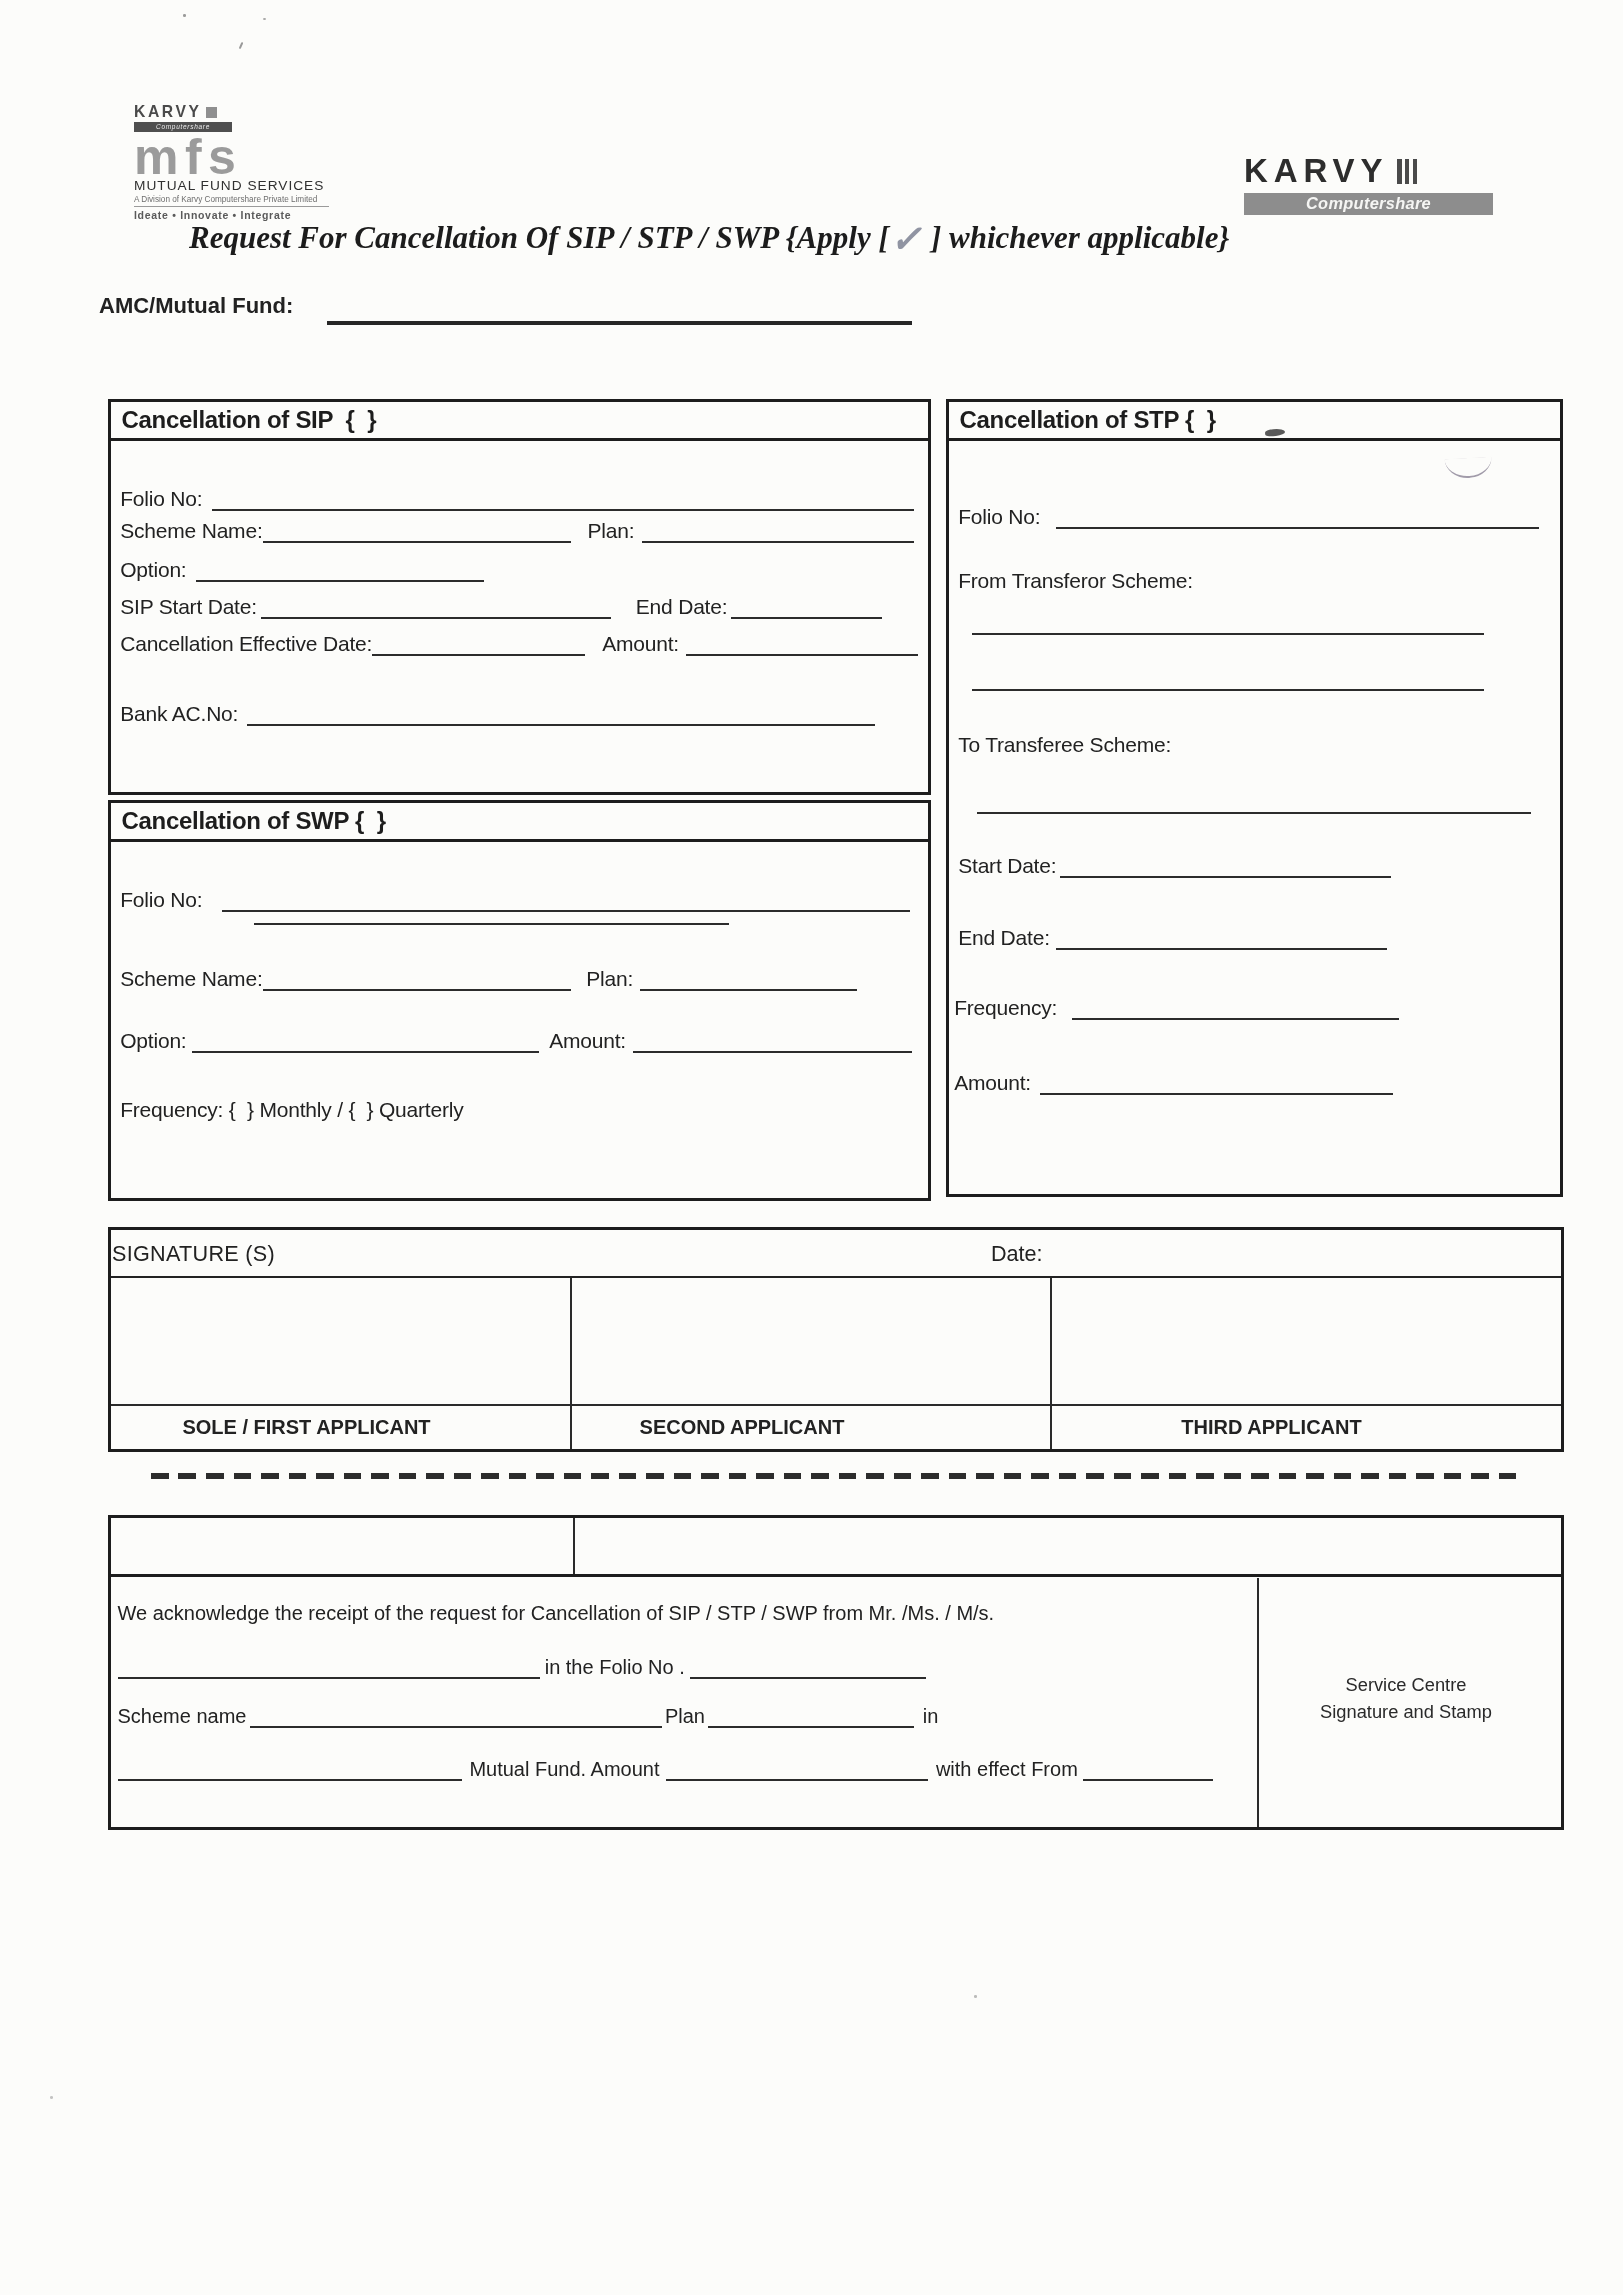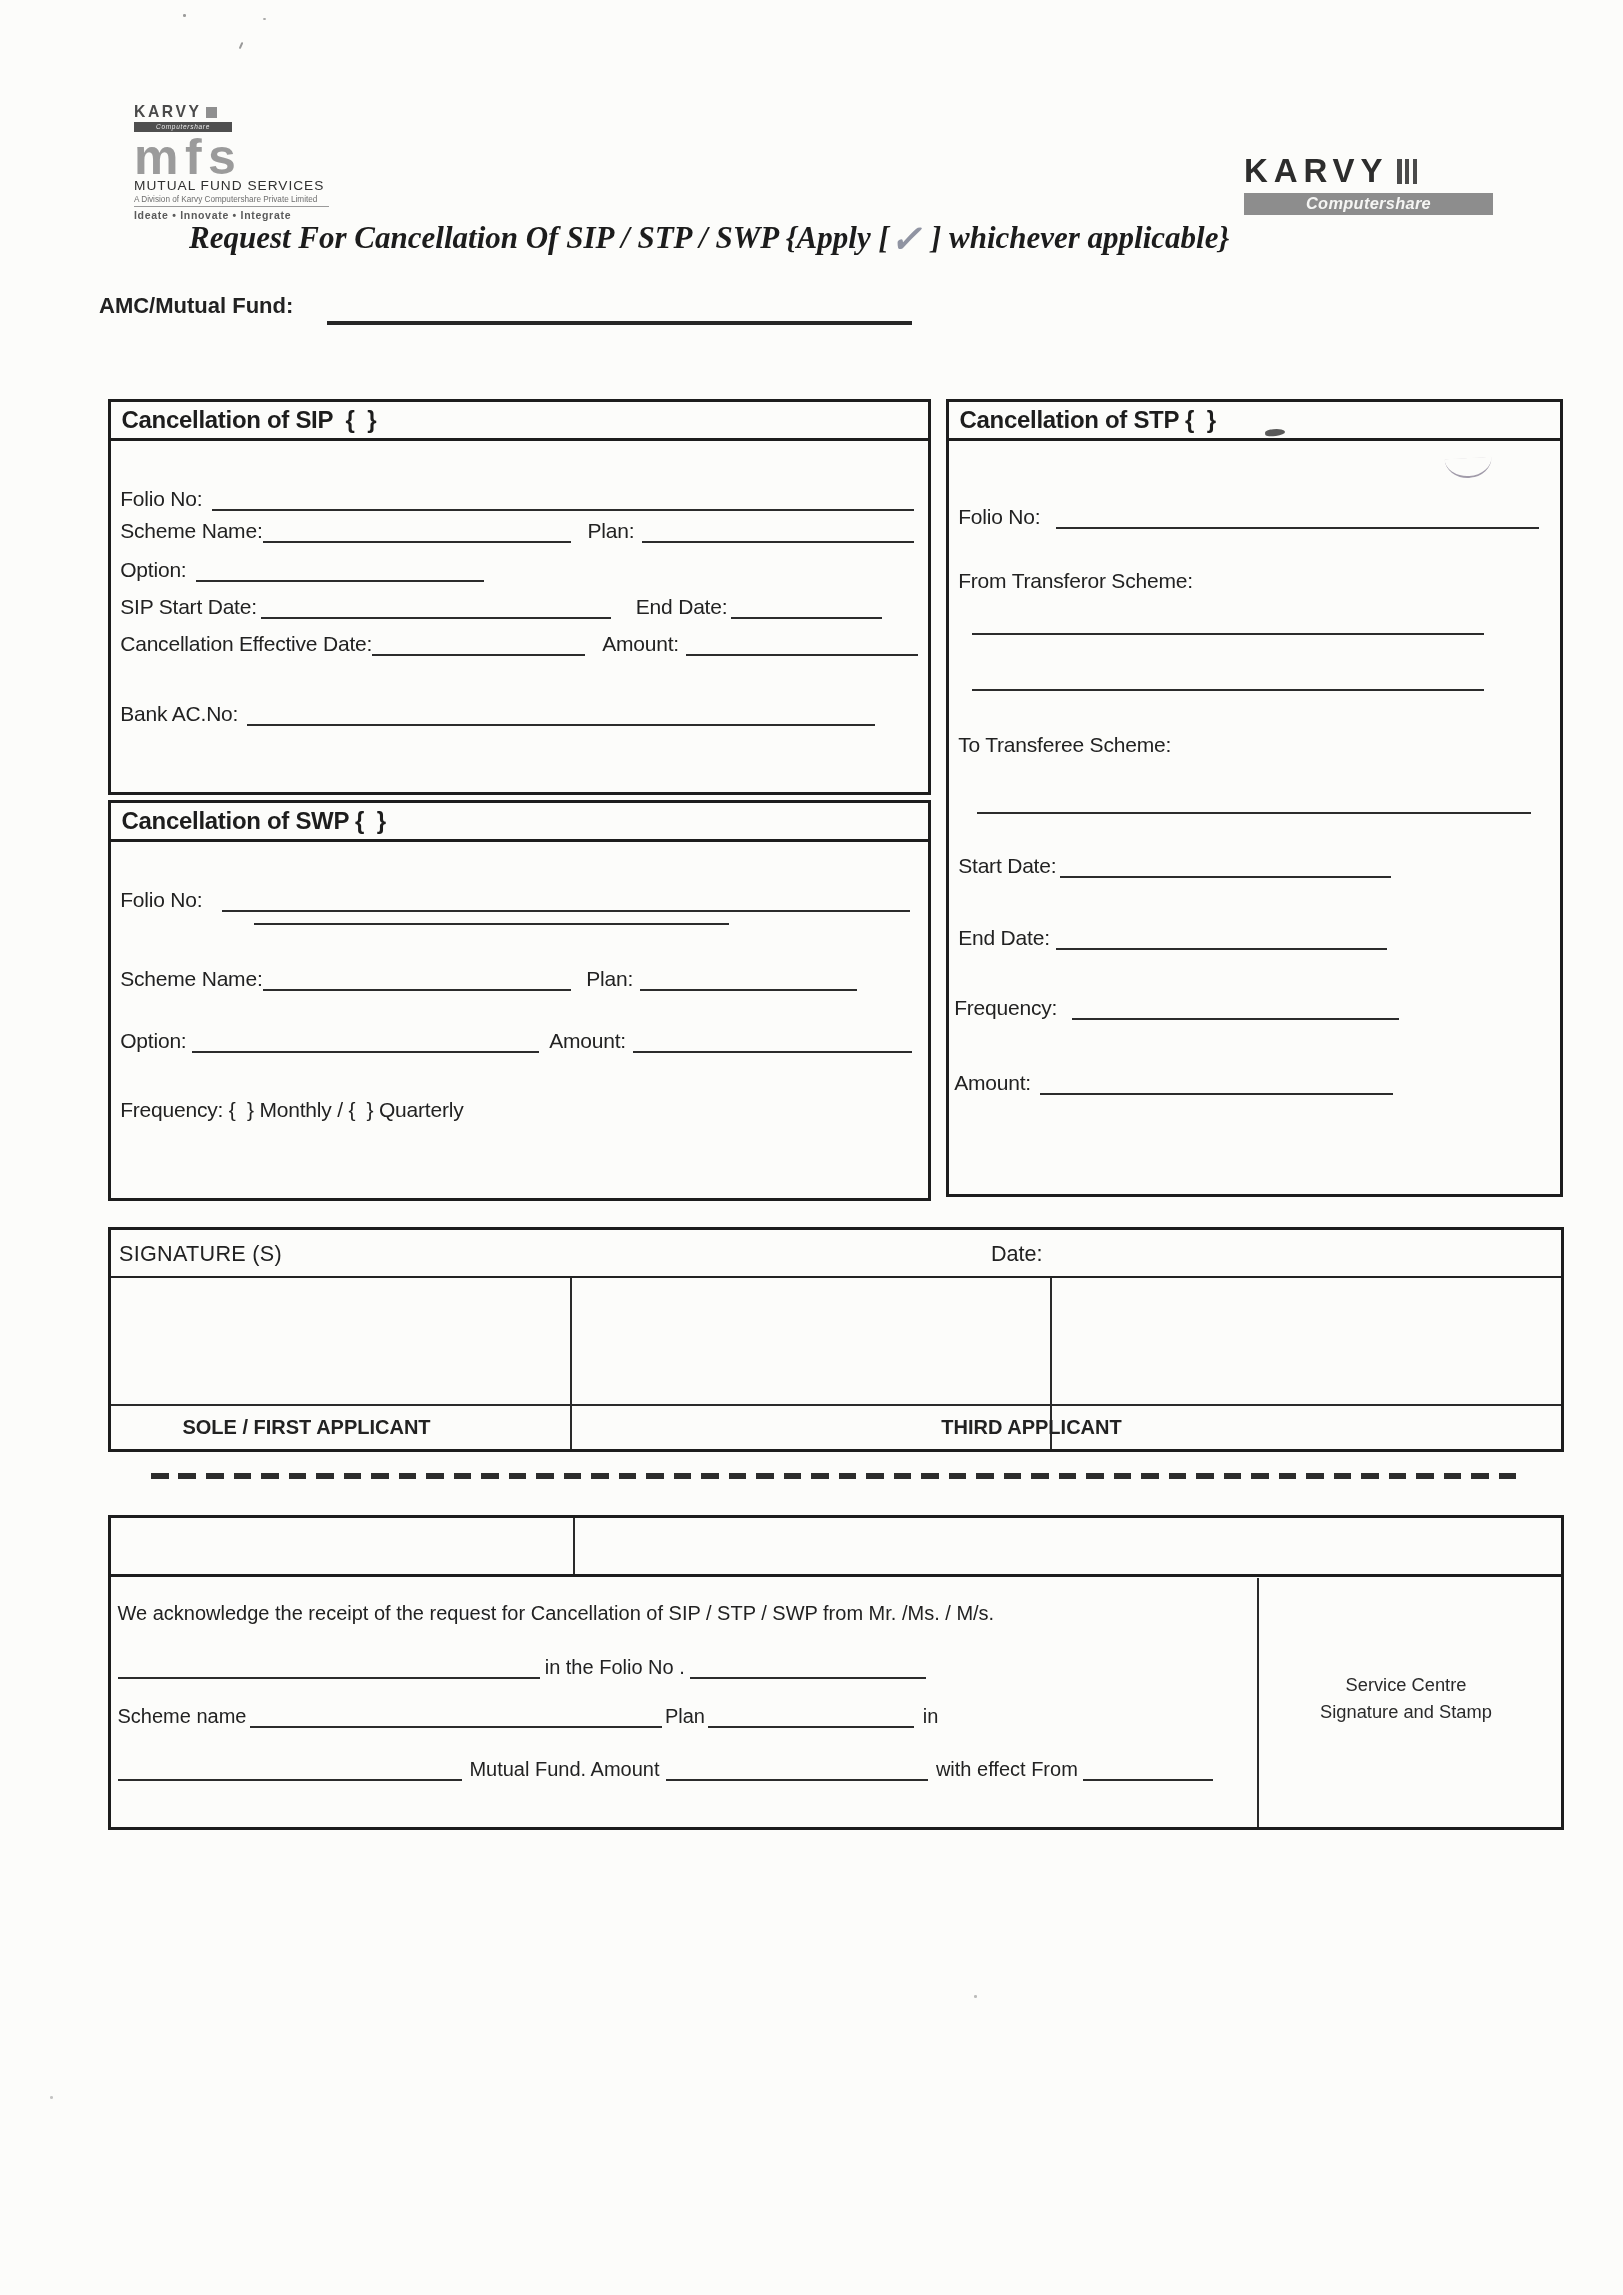--- a/index.html
+++ b/index.html
@@ -40,21 +40,21 @@
   .title-check{color:#9094a2; font-size:38px; vertical-align:-3.9px; margin:0 1.3px;}
   .amc-label{left:99px; top:293px; font-weight:bold; font-size:22px; color:#222;}
   .amc-line{left:327px; top:296px; width:585px; height:25px; border-bottom:4.6px solid #262626;}
   
   .fbox{position:absolute; border:3.9px solid #1d1d1d; background:transparent;}
   .fbox-head{height:36px; border-bottom:3.3px solid #1d1d1d; display:flex; align-items:center; padding-left:10.5px;text-align:center;}
   .fbox-head .htxt{font-weight:bold; font-size:24px; color:#1d1d1d; white-space:pre; letter-spacing:-0.3px;}
   
   .sig-table{left:108px; top:1227px; width:1450px; height:219px; border:3.9px solid #1d1d1d;}
   .sig-head{position:absolute; left:0; right:0; top:0; height:46px; border-bottom:2.6px solid #222;}
-  .sig-heading{position:absolute; left:8px; top:10.5px; font-size:21.6px; color:#222; letter-spacing:0.3px;}
+  .sig-heading{position:absolute; left:1px; top:10.5px; font-size:21.6px; color:#222; letter-spacing:0.3px;}
   .sig-date{position:absolute; left:880px; top:10.5px; font-size:21.6px; color:#222;}
   .sig-vline{position:absolute; top:48px; bottom:0; width:2px; background:#2a2a2a;}
   .sig-label-row{position:absolute; left:0; right:0; bottom:0; height:43px; border-top:2px solid #2a2a2a; display:flex;}
   .sig-label-cell{display:flex; align-items:center; justify-content:center; font-weight:bold; font-size:20px; color:#222;}
   .sig-area{position:absolute; top:48px; height:118px;}
   
   .dashes{left:151px; top:1473px; width:1375px; height:5.9px;
     background:repeating-linear-gradient(90deg,#2c2c2c 0 17.7px,transparent 17.7px 27.5px);}
   
   .ack-table{left:108px; top:1515px; width:1450px; height:309px; border:3.9px solid #1d1d1d;}
@@ -228,20 +228,21 @@
       <span class="sig-heading">SIGNATURE (S)</span>
       <span class="sig-date">Date:</span>
     </div>
     <div class="sig-vline" style="left:459px;"></div>
     <div class="sig-vline" style="left:939px;"></div>
     <div class="sig-area" style="left:0; width:459px;"></div>
     <div class="sig-area" style="left:461px; width:478px;"></div>
     <div class="sig-area" style="left:941px; right:0;"></div>
     <div class="sig-label-row">
       <div class="sig-label-cell" style="width:391px;">SOLE / FIRST APPLICANT</div>
+      <div class="sig-label-cell" style="width:480px;">SECOND APPLICANT</div>
       <div class="sig-label-cell" style="flex:1;">THIRD APPLICANT</div>
     </div>
   </div>
 
   <div class="abs dashes"></div>
 
   <div class="abs ack-table">
     <div class="ack-head">
       <div class="ack-head-c2"></div>
       <div class="ack-head-c3"></div>

